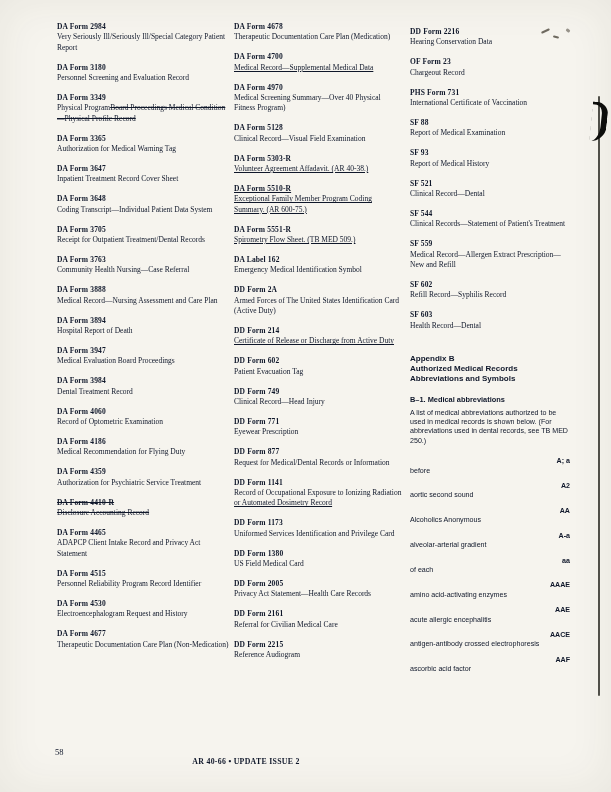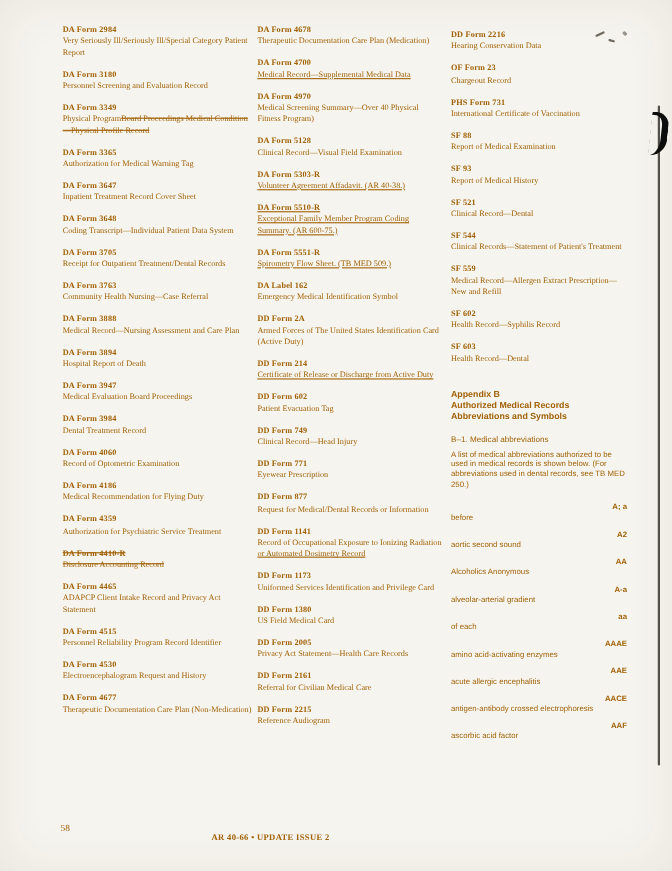--- a/index.html
+++ b/index.html
@@ -1,36 +1,36 @@
 <!DOCTYPE html>
 <html><head>
 <meta charset="utf-8">
 <style>
   * { margin:0; padding:0; box-sizing:border-box; }
   html,body { background:#9a9892; }
   .page {
     position:relative; width:611px; height:792px; margin:0 auto;
-    background:#f6f4ee; overflow:hidden; color:#a16207;
+    background:#f6f4ee; overflow:hidden; color:#0f172a;
     font-family:"Liberation Serif", serif;
     box-shadow: inset 0 0 45px rgba(60,50,30,0.07);
   }
   .col { position:absolute; font-size:7.5px; line-height:10.4px; }
   .col1 { left:57px;  top:22px; width:172px; }
   .col2 { left:234px; top:22px; width:168px; }
   .col3 { left:410px; top:27px; width:160px; }
   .entry { margin-bottom:9.5px; }
   .form { font-weight:bold; letter-spacing:0.15px; }
   .desc { }
   .strike { text-decoration:line-through; }
   .underline { text-decoration:underline; }
 
   .appendix { margin-top:23px; font-family:"Liberation Sans", sans-serif; }
   .appx-title { font-weight:bold; font-size:8px; line-height:10px; }
   .appx-subtitle { font-weight:bold; font-size:8px; line-height:10px; }
-  .appx-section { font-weight:normal; font-size:7.4px; line-height:9.6px; margin-top:11px; }
+  .appx-section { font-weight:bold; font-size:7.4px; line-height:9.6px; margin-top:11px; }
   .appx-intro { font-size:7.1px; line-height:9.4px; margin-top:4px; }
   .abbr-list { margin-top:11px; }
   .abbr-entry { margin-bottom:6px; }
   .abbr { font-weight:bold; font-size:7.1px; line-height:9.4px;text-align:right; }
   .meaning { font-size:7.1px; line-height:9.4px; }
 
   .page-number { position:absolute; left:55px; top:747px; font-size:8.5px; }
   .footer-text {
     position:absolute; left:118px; top:757px; width:256px; text-align:center;
     font-size:7.8px; font-weight:bold; letter-spacing:0.3px;
@@ -247,21 +247,21 @@
         <div class="entry">
           <div class="form">SF 544</div>
           <div class="desc"><span>Clinical Records—Statement of Patient's Treatment</span></div>
         </div>
         <div class="entry">
           <div class="form">SF 559</div>
           <div class="desc"><span>Medical Record—Allergen Extract Prescription—New and Refill</span></div>
         </div>
         <div class="entry">
           <div class="form">SF 602</div>
-          <div class="desc"><span>Health Record—Syphilis Record</span></div>
+          <div class="desc"><span>Refill Record—Syphilis Record</span></div>
         </div>
         <div class="entry">
           <div class="form">SF 603</div>
           <div class="desc"><span>Health Record—Dental</span></div>
         </div>
       </div>
     <div class="appendix">
       <div class="appx-title">Appendix B</div>
       <div class="appx-subtitle">Authorized Medical Records Abbreviations and Symbols</div>
       <div class="appx-section">B–1. Medical abbreviations</div>

